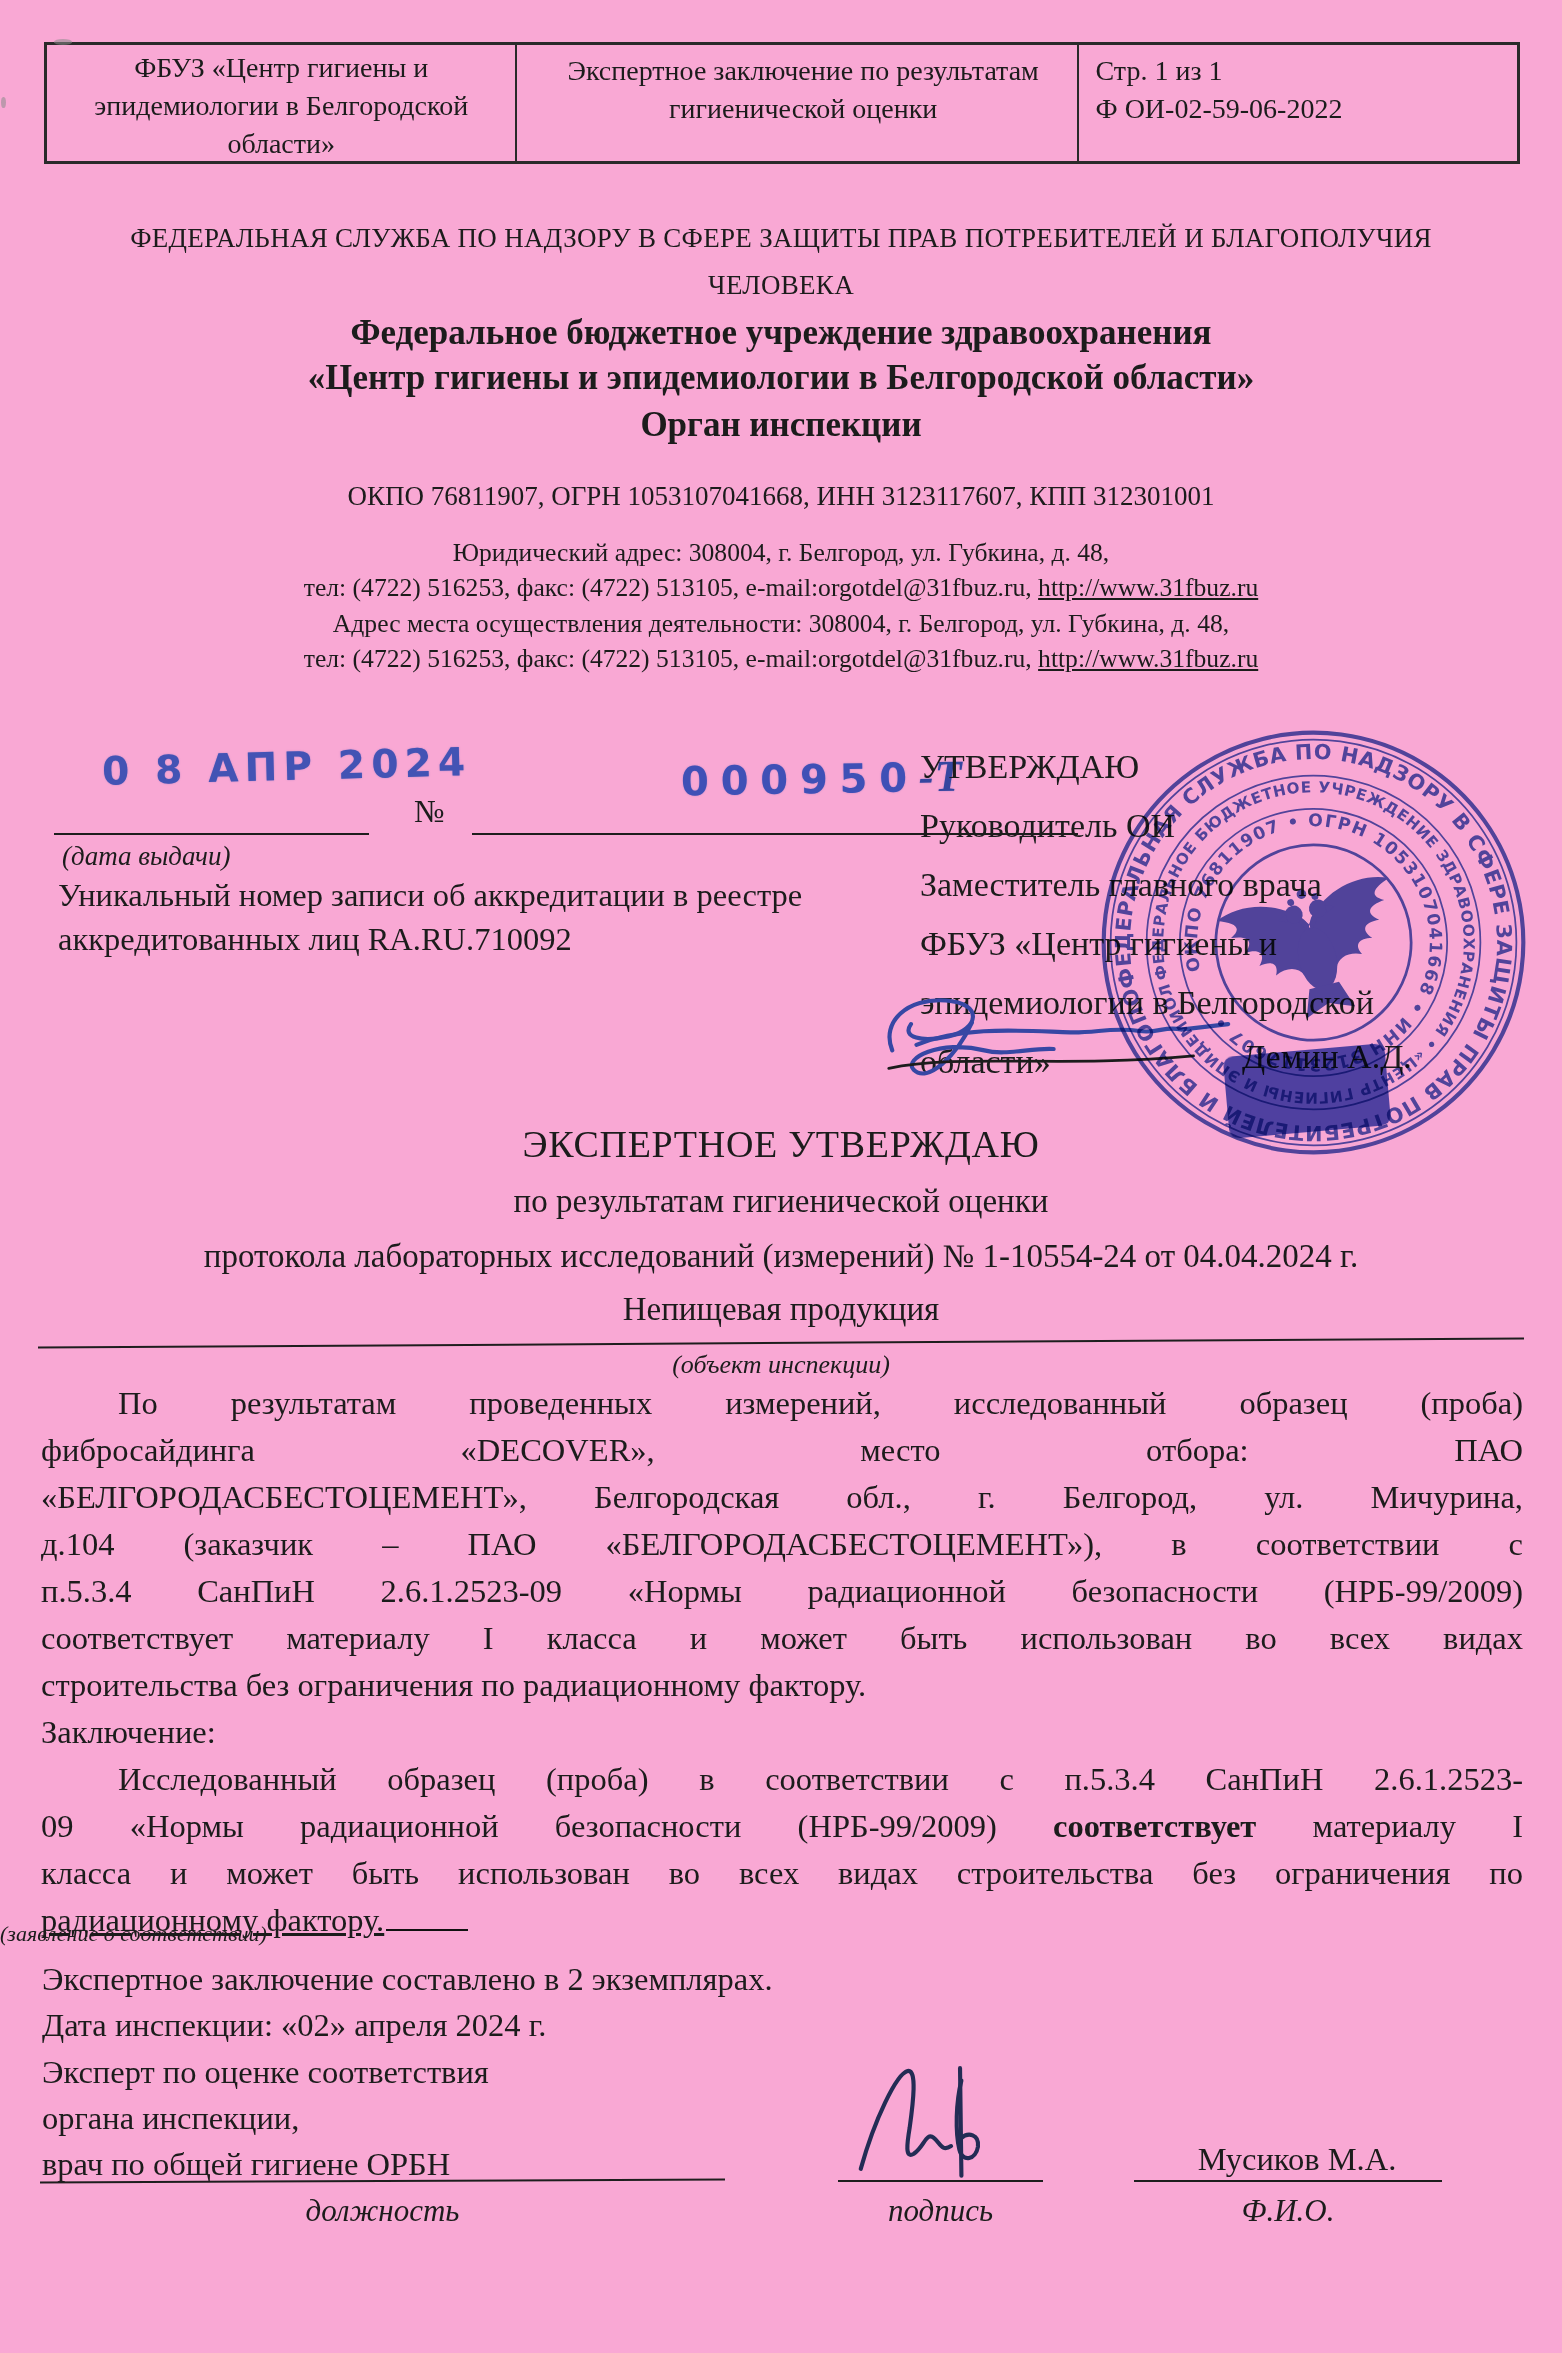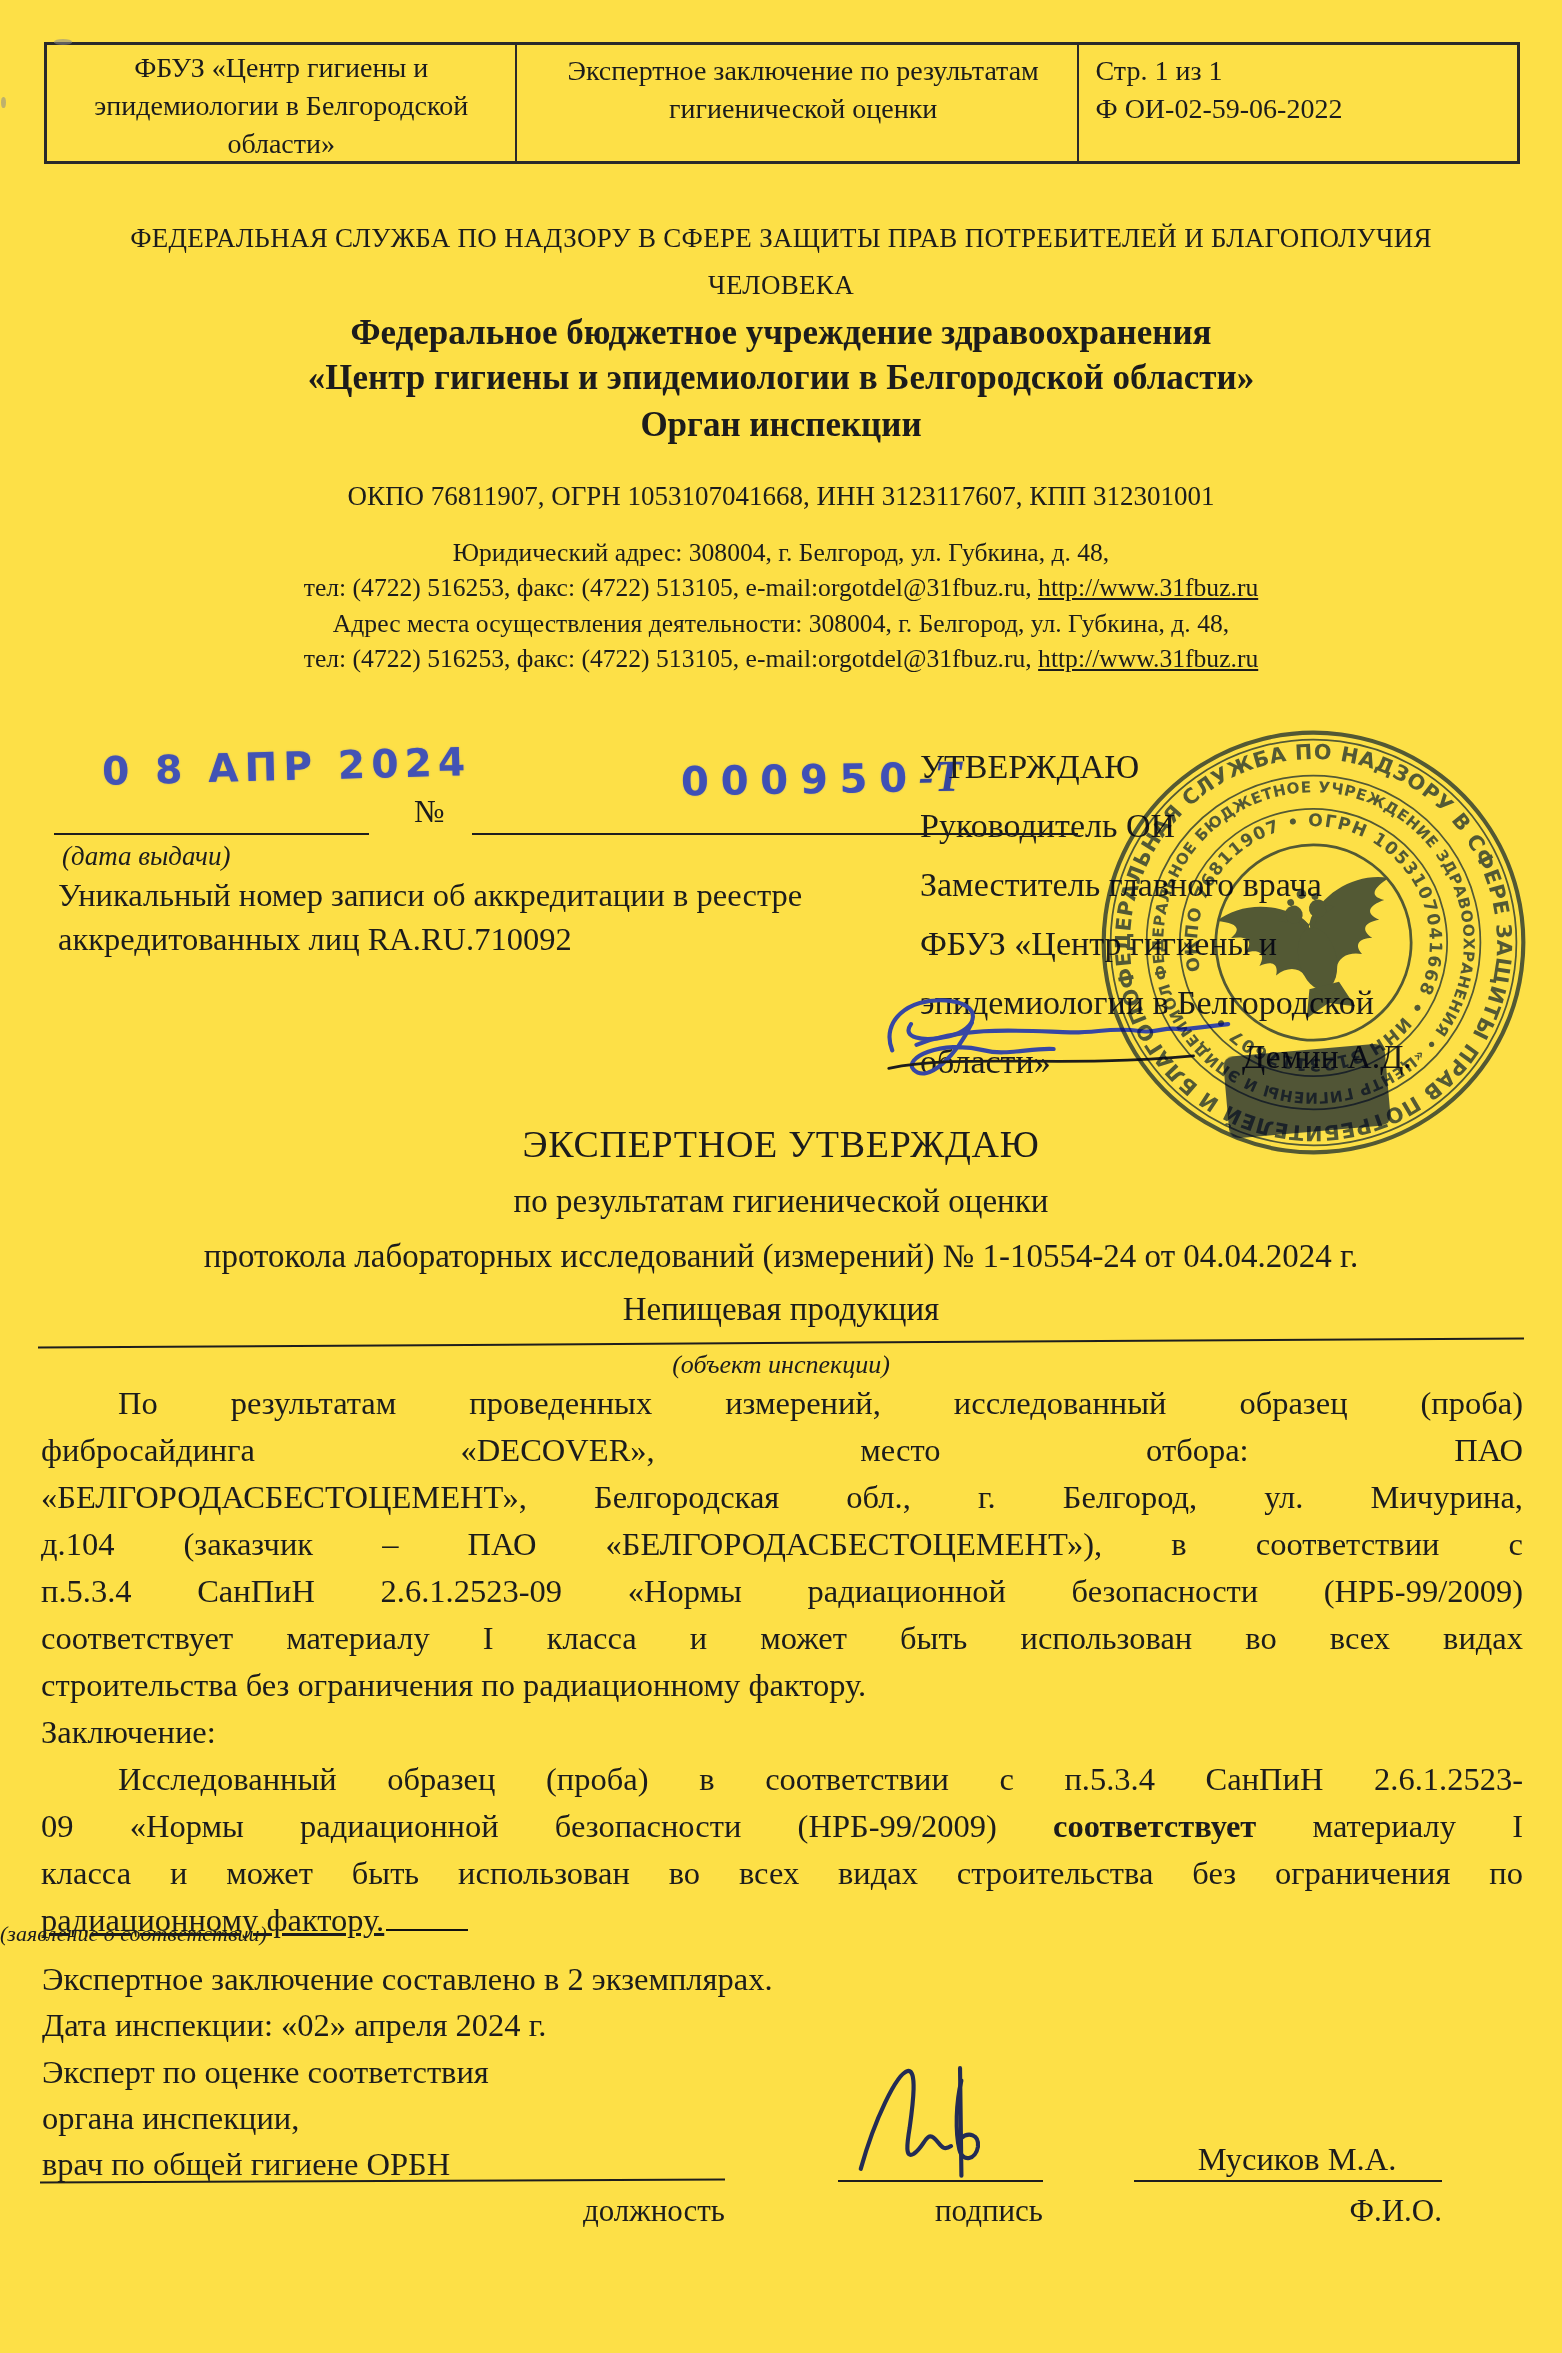--- a/index.html
+++ b/index.html
@@ -1,19 +1,19 @@
 <!DOCTYPE html>
 <html style="font-size:11px"><head>
 <meta charset="utf-8">
 <style>
   html,body { margin:0; padding:0; background:#9a9a9a; }
   #page {
     position: relative;
     width: 1562px; height: 2354px;
-    background: #fde047;
+    background: #f9a8d4;
     font-family: "Liberation Serif", serif;
     color: #1c1c1c;
     overflow: hidden;
   }
   .abs { position: absolute; }
   .ctr { left:0; width:100%; text-align:center; }
 
   
   .hdr-table {
     left:44px; top:42px; width:1476px; height:122px;
@@ -79,21 +79,21 @@
   .bline { height:47px; line-height:47px; white-space:nowrap; }
   .bline.j { text-align:justify; text-align-last:justify; white-space:normal; }
   .indent { padding-left:77px; }
   .blank-underline { display:inline-block; width:82px; height:7px;
     border-bottom:2.8px solid #111; margin-left:1.4px; }
   .stmt-label { left:0; width:1038px; text-align:left; top:1921px; font-size:22px; font-style:italic; }
   .tail-line { left:42px; font-size:32.5px; }
 
   
   .sig-name { left:1145px; top:2141px; width:304px; text-align:center; font-size:32.5px; }
-  .sig-label { font-size:31px; text-align:right; }
+  .sig-label { font-size:31px; font-style:italic; text-align:center; }
   .sig-svg { stroke-linecap:round; stroke-linejoin:round; fill:none; }
 
   .speck { position:absolute; background:#8a8a8a; border-radius:50%; opacity:.55; }
 </style>
 </head>
 <body>
 
 <div id="page">
 
   <div class="abs hdr-table">

